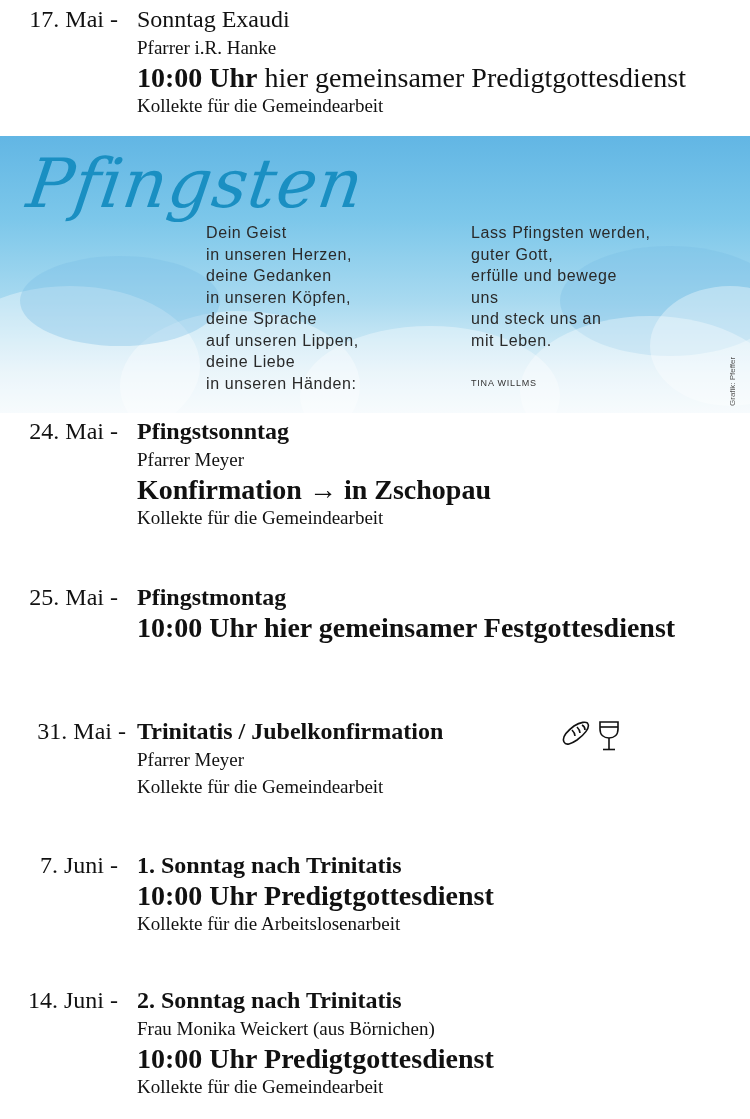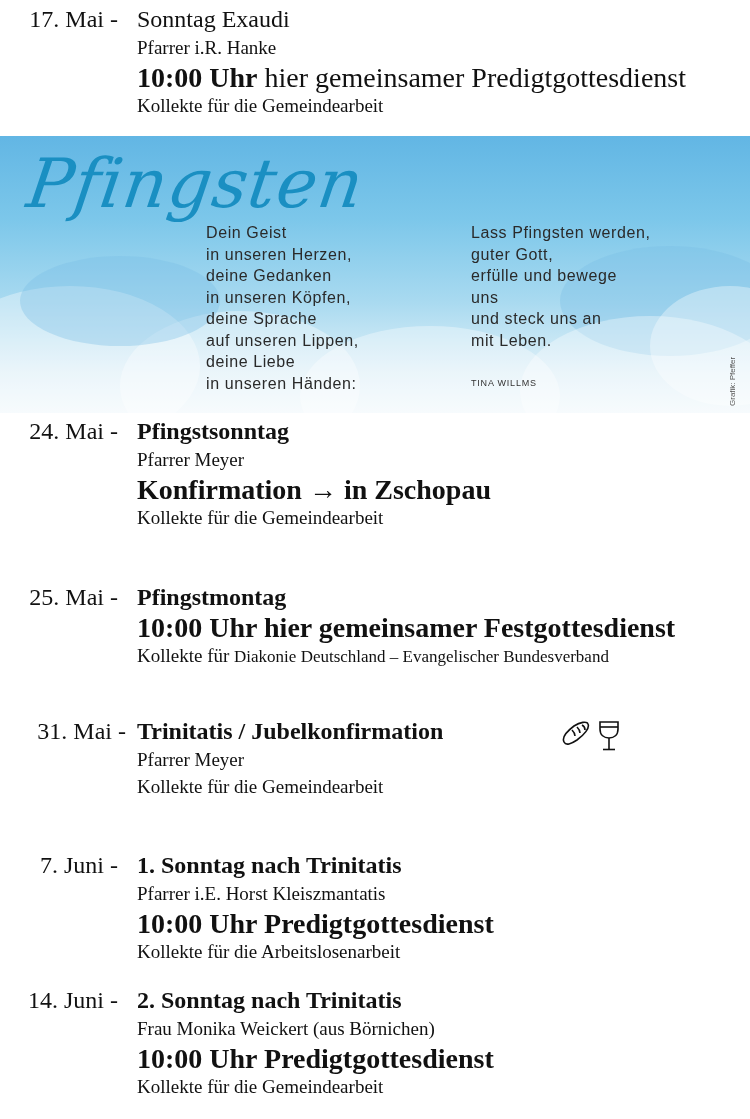--- a/index.html
+++ b/index.html
@@ -96,21 +96,20 @@
     <div class="service allbold" style="margin-top:0;">Konfirmation → in Zschopau</div>
     <div class="collect">Kollekte für die Gemeindearbeit</div>
   </div>
 </div>
 
 <div class="entry" style="top:582px;">
   <div class="date" style="position:absolute;left:0;top:0;">25. Mai -</div>
   <div class="col" style="top:0;">
     <div class="title bold">Pfingstmontag</div>
     <div class="service allbold">10:00 Uhr hier gemeinsamer Festgottesdienst</div>
-    <div class="collect"><span>Kollekte für </span><span class="small">Diakonie Deutschland –  Evangelischer Bundesverband</span></div>
   </div>
 </div>
 
 <div class="entry" style="top:716px;">
   <div class="date" style="position:absolute;left:8px;top:0;">31. Mai -</div>
   <div class="col" style="top:0;">
     <div class="title bold">Trinitatis / Jubelkonfirmation</div>
     <div class="pastor">Pfarrer Meyer</div>
     <div class="collect">Kollekte für die Gemeindearbeit</div>
   </div>
@@ -135,21 +134,20 @@
         </g>
       </svg>
     </span>
   </div>
 </div>
 
 <div class="entry" style="top:850px;">
   <div class="date" style="position:absolute;left:0;top:0;">7. Juni -</div>
   <div class="col" style="top:0;">
     <div class="title bold">1. Sonntag nach Trinitatis</div>
-    <div class="pastor">Pfarrer i.E. Horst Kleiszmantatis</div>
     <div class="service allbold">10:00 Uhr Predigtgottesdienst</div>
     <div class="collect">Kollekte für die Arbeitslosenarbeit</div>
   </div>
 </div>
 
 <div class="entry" style="top:985px;">
   <div class="date" style="position:absolute;left:0;top:0;">14. Juni -</div>
   <div class="col" style="top:0;">
     <div class="title bold">2. Sonntag nach Trinitatis</div>
     <div class="pastor">Frau Monika Weickert (aus Börnichen)</div>

